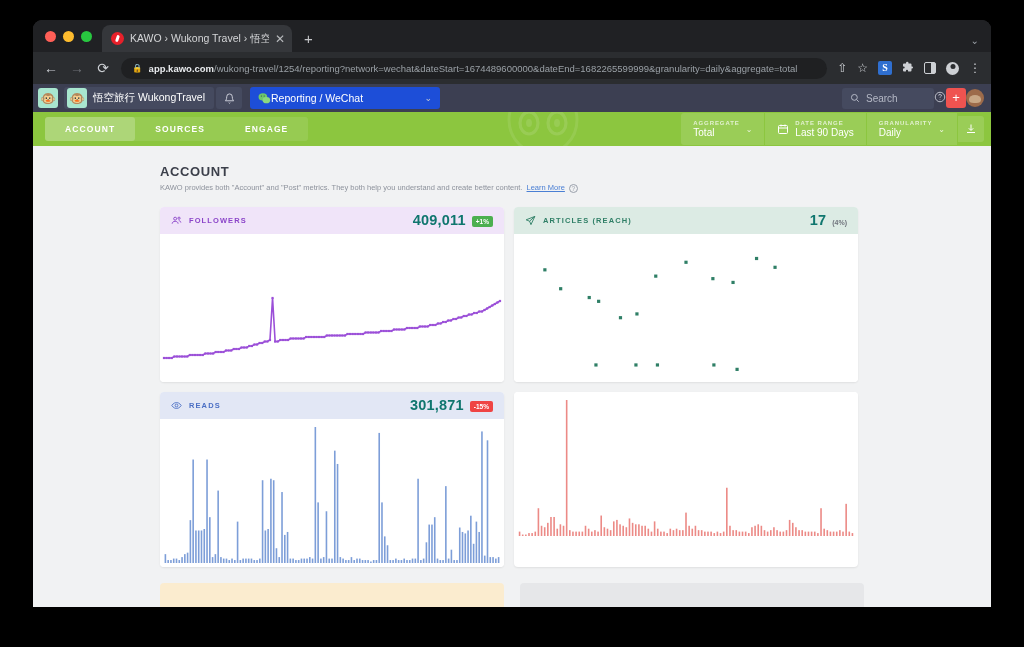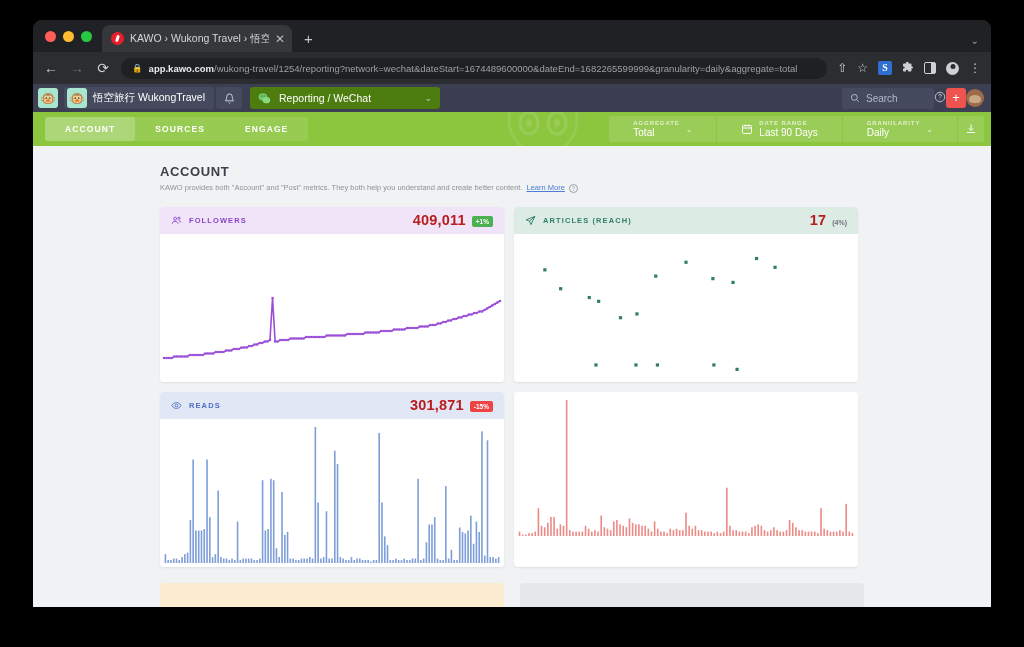--- a/index.html
+++ b/index.html
@@ -111,22 +111,22 @@
     background: #454a5f; height: 22px; margin-left: 6px;
     padding: 0 9px 0 3px; border-radius: 3px;
   }
   #workspace-name { color: #fff; font-size: 10.5px; white-space: nowrap; }
   #bell-button {
     width: 26px; height: 22px; background: #454a5f; margin-left: 2px;
     display: flex; align-items: center; justify-content: center;
     color: #d7d9e2; font-size: 11px; border-radius: 3px;
   }
   #report-select {
-    display: flex; align-items: center; gap: 8px;
-    background: #4d7c0f; height: 22px; margin-left: 8px;
+    display: flex; align-items: center; gap: 0;
+    background: #1d4ed8; height: 22px; margin-left: 8px;
     padding: 0 8px; border-radius: 3px; width: 190px;
   }
   #wechat-icon { width: 13px; height: 13px; flex: 0 0 13px; }
   #report-label { color: #fff; font-size: 10.5px; flex: 1; white-space: nowrap; }
   #report-chevron { color: #c7cad4; font-size: 9px; }
   #header-right { margin-left: auto; display: flex; align-items: center; padding-right: 7px; }
   #search-box {
     display: flex; align-items: center; gap: 6px;
     background: #454a5f; height: 21px; width: 92px; padding: 0 8px; border-radius: 3px;
   }
@@ -153,21 +153,21 @@
   .nav-tab {
     display: flex; align-items: center; justify-content: center;
     padding: 0 20px; height: 24px;
     color: #ffffff; font-size: 8.5px; font-weight: 700; letter-spacing: 1.1px;
     border-radius: 3px;
   }
   .nav-tab.active { background: rgba(255,255,255,.22); }
   #green-right { margin-left: auto; display: flex; align-items: center; gap: 1px; z-index: 1; }
   .gctl {
     display: flex; align-items: center; gap: 6px;
-    background: rgba(255,255,255,.13); height: 26px; padding: 0 24px;
+    background: rgba(255,255,255,.13); height: 32px; padding: 0 12px;
   }
   .gctl:first-child { border-radius: 3px 0 0 3px; }
   .gctl-txt { display: flex; flex-direction: column; justify-content: center; line-height: 1.15; }
   .gctl-label { color: rgba(255,255,255,.72); font-size: 6px; font-weight: 700; letter-spacing: .9px; }
   .gctl-value { color: #fff; font-size: 10px; white-space: nowrap; }
   .gctl-chevron { color: rgba(255,255,255,.8); font-size: 8px; }
   #download-button {
     background: rgba(255,255,255,.13); height: 26px; width: 26px;
     display: flex; align-items: center; justify-content: center;
     border-radius: 0 3px 3px 0; color: #fff; font-size: 12px;
@@ -198,21 +198,21 @@
   .card {
     background: #fff; border-radius: 4px; overflow: hidden;
     box-shadow: 0 1px 2px rgba(0,0,0,.08);
   }
   .card-head {
     height: 27px; display: flex; align-items: center; padding: 0 11px; gap: 7px;
   }
   .card-icon { font-size: 11px; line-height: 1; display:flex; align-items:center; }
   .card-label { font-size: 7.5px; font-weight: 700; letter-spacing: 1.1px; }
   .card-right { margin-left: auto; display: flex; align-items: baseline; gap: 6px; }
-  .card-value { font-size: 14.5px; font-weight: 700; color: #b91c1c; letter-spacing: .2px; margin-left: 20px; }
+  .card-value { font-size: 14.5px; font-weight: 700; color: #0f766e; letter-spacing: .2px; margin-left: 20px; }
   .card-pct { font-size: 7px; font-weight: 700; color: #6f737c; }
   .card-badge {
     font-size: 6.5px; font-weight: 700; color: #fff; padding: 2px 4px;
     border-radius: 2px; position: relative; top: -1px;
   }
   .badge-up { background: #4caf50; }
   .badge-down { background: #ef4444; }
   .card-body { height: 148px; background: #fff; position: relative; }
   .card-body svg { display: block; width: 100%; height: 100%; }
 

